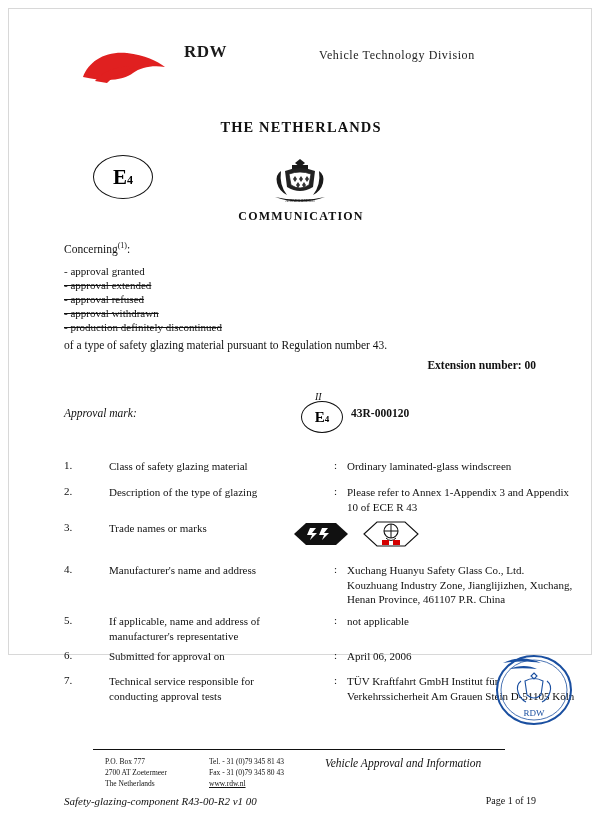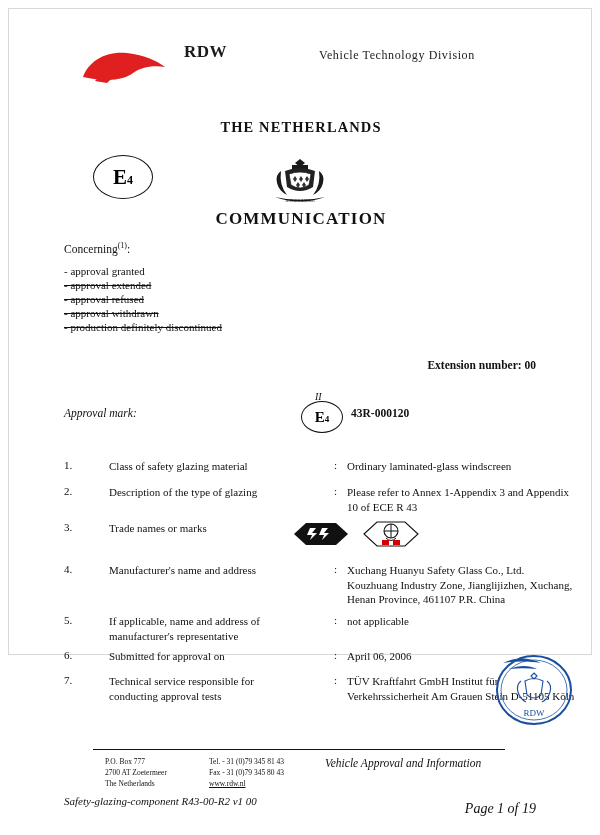--- a/index.html
+++ b/index.html
@@ -104,21 +104,21 @@
     top: 148px;
     width: 110px;
     height: 48px;
   }
   .communication {
     position: absolute;
     left: 0;
     top: 200px;
     width: 584px;
     text-align: center;
-    font-size: 17px;
+    font-size: 12px;
     font-weight: bold;
     letter-spacing: 1.2px;
     color: #111;
   }
 
   
   .concerning {
     position: absolute;
     left: 55px;
     top: 232px;
@@ -277,24 +277,22 @@
     left: 55px;
     top: 786px;
     font-size: 11px;
     font-style: italic;
     color: #111;
   }
   .foot-page {
     position: absolute;
     right: 55px;
     top: 786px;
-    font-size: 14px;
-    font-style: italic;
-    color: #111;
-    margin-top: 6px;
+    font-size: 10px;
+    color: #111;
   }
 </style>
 </head>
 <body>
 
 <div class="page">
   <div class="sheet">
 
     <div class="logo">
       <svg width="96" height="40" viewBox="0 0 96 40">
@@ -332,20 +330,21 @@
     <div class="concerning">
       <span>Concerning</span><sup>(1)</sup><span>:</span>
     </div>
 
     <div class="opt o1">- approval granted</div>
     <div class="opt o2 struck">- approval extended</div>
     <div class="opt o3 struck">- approval refused</div>
     <div class="opt o4 struck">- approval withdrawn</div>
     <div class="opt o5 struck">- production definitely discontinued</div>
 
+    <div class="pursuant">of a type of safety glazing material pursuant to Regulation number 43.</div>
 
     <div class="extension-number">
       <span>Extension number:</span>
       <span>00</span>
     </div>
 
     <div class="approval-mark-label">Approval mark:</div>
     <div class="mark-roman">II</div>
     <div class="e-mark-small">
       <span>E</span><sub>4</sub>

